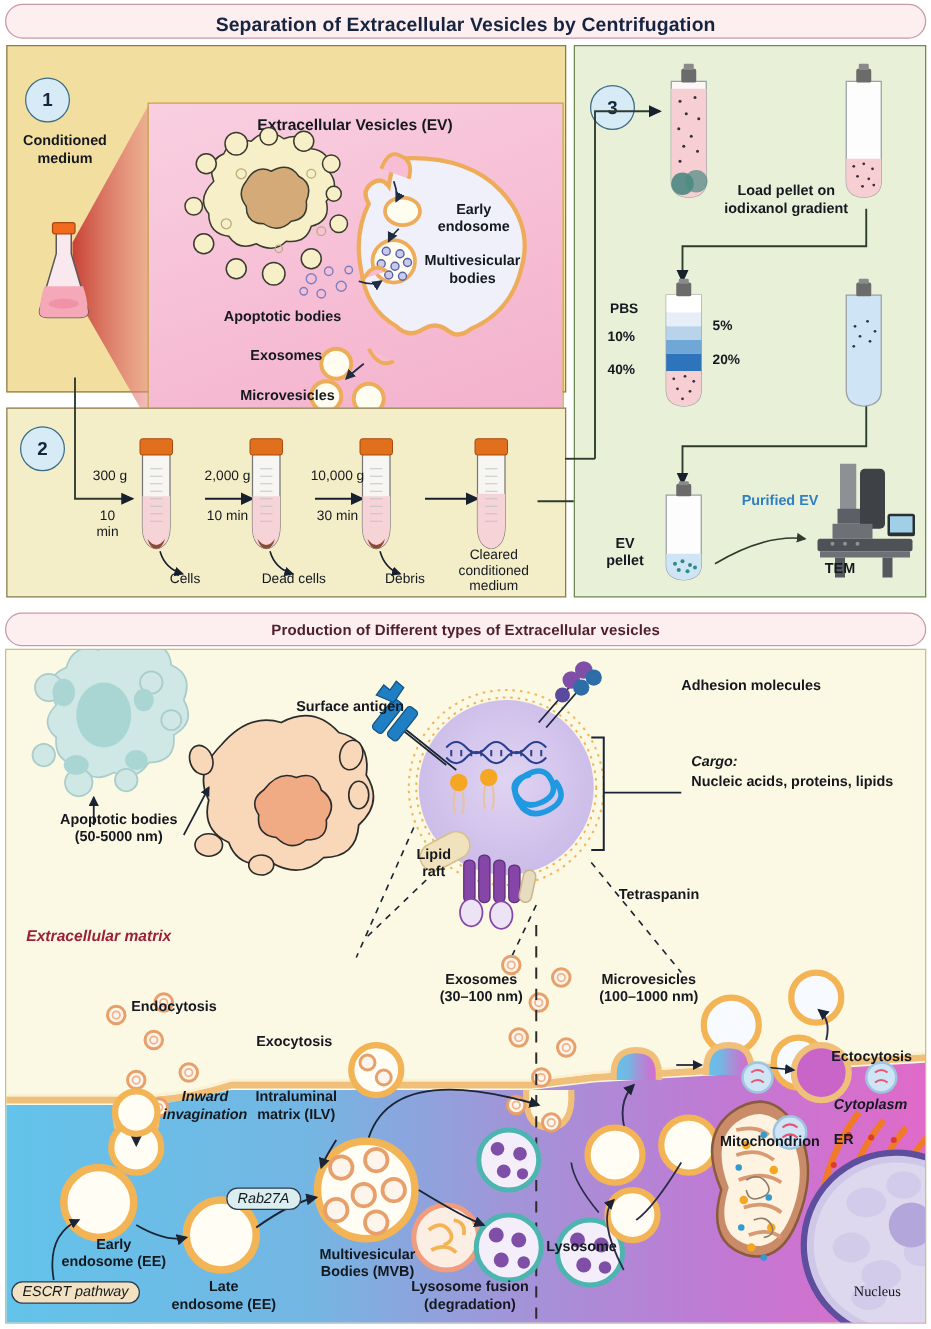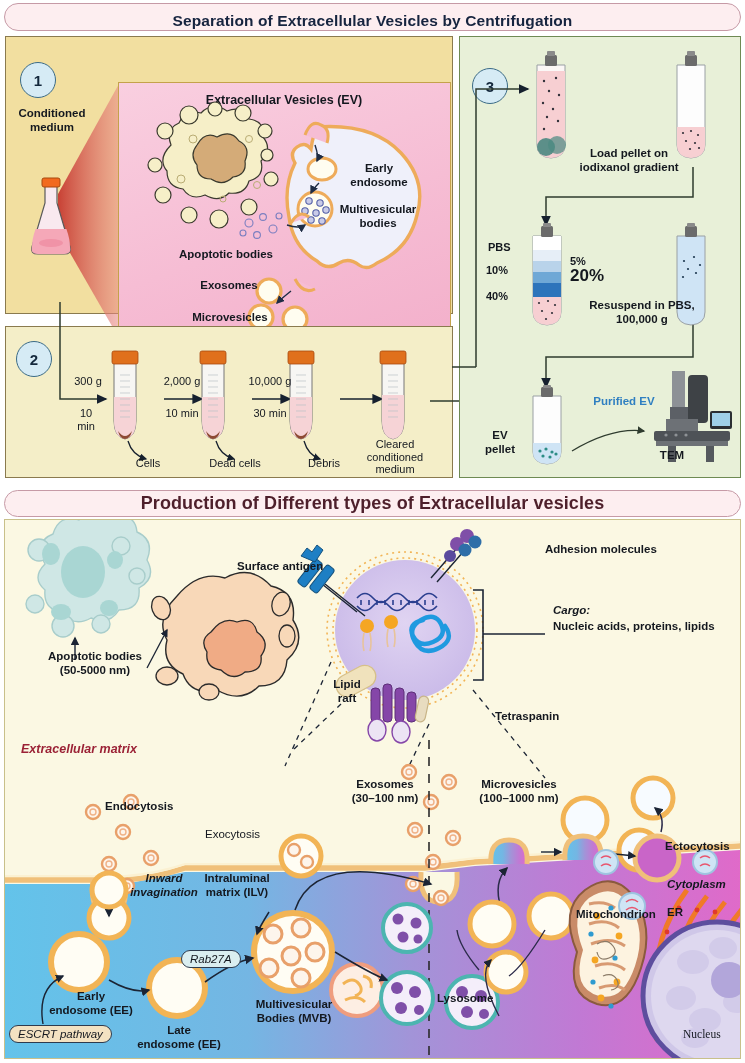--- a/index.html
+++ b/index.html
@@ -8,21 +8,21 @@
   #page{position:relative;width:745px;height:1063px;overflow:hidden;background:#fff;}
 
   
   .banner{position:absolute;left:4px;width:737px;box-sizing:border-box;
           background:#fdeef0;border:1.6px solid #c69aa6;border-radius:18px;
           display:flex;align-items:center;justify-content:center;}
   .banner span{font-weight:bold;color:#16243f;letter-spacing:.1px;}
   #banner-top{top:3px;height:28px;align-items:flex-end;}
   #banner-top span{font-size:15.5px;}
   #banner-mid{top:490px;height:27px;}
-  #banner-mid span{font-size:18px;color:#4e1f2b;}
+  #banner-mid span{font-size:12px;color:#4e1f2b;}
 
   
   .panel{position:absolute;box-sizing:border-box;}
   #panel1{left:5px;top:36px;width:448px;height:278px;background:#f2dfa0;border:1.4px solid #8a7a4e;}
   #panel2{left:5px;top:326px;width:448px;height:152px;background:#f4eec8;border:1.4px solid #8a7a4e;}
   #panel3{left:459px;top:36px;width:282px;height:442px;background:#e8f0d8;border:1.4px solid #6e8a53;}
 
   .step-num{position:absolute;width:34px;height:34px;border-radius:50%;
             background:#d6ebf5;border:1.4px solid #3c6b86;color:#14283c;
             font-size:15px;font-weight:bold;display:flex;align-items:center;justify-content:center;}
@@ -356,38 +356,36 @@
           <circle cx="14" cy="88" r="1.1"></circle>
           <circle cx="24" cy="90" r="1.1"></circle>
           <circle cx="18" cy="96" r="1.1"></circle>
         </g>
       <rect x="13" y="3" width="12" height="11" rx="1.5" fill="#6b6b6b"></rect>
       <rect x="15" y="0" width="8" height="4" rx="1" fill="#8a8a8a"></rect>
     </svg>
     <div class="lbl b left" style="left:28px;top:204px;width:36px;font-size:11px;">PBS</div>
     <div class="lbl b left" style="left:110px;top:218px;width:30px;font-size:11px;">5%</div>
     <div class="lbl b left" style="left:26px;top:227px;width:40px;font-size:11px;">10%</div>
-    <div class="lbl b left" style="left:110px;top:229px;width:34px;font-size:17px;">20%</div>
+    <div class="lbl b left" style="left:110px;top:245px;width:34px;font-size:11px;">20%</div>
     <div class="lbl b left" style="left:26px;top:253px;width:40px;font-size:11px;">40%</div>
 
     <svg class="bottle" style="left:212px;top:186px;" width="38" height="104" viewBox="0 0 38 104">
       <path d="M5 13 h28 v76 q0 12 -14 13 q-14 -1 -14 -13 Z" fill="#cfe4f5" stroke="#9aa0a4" stroke-width="1"></path>
       <g fill="#1f3a52">
           <circle cx="12" cy="38" r="1.1"></circle>
           <circle cx="22" cy="34" r="1.1"></circle>
           <circle cx="28" cy="42" r="1.1"></circle>
           <circle cx="16" cy="46" r="1.1"></circle>
           <circle cx="24" cy="50" r="1.1"></circle>
           <circle cx="11" cy="54" r="1.1"></circle>
         </g>
       <rect x="13" y="3" width="12" height="11" rx="1.5" fill="#6b6b6b"></rect>
       <rect x="15" y="0" width="8" height="4" rx="1" fill="#8a8a8a"></rect>
     </svg>
-    <div class="lbl b" style="left:120px;top:262px;width:124px;">Resuspend in PBS,
-100,000 g</div>
 
     <svg class="bottle" style="left:68px;top:348px;" width="38" height="82" viewBox="0 0 38 82">
       <path d="M5 11 h28 v56 q0 11 -14 12 q-14 -1 -14 -12 Z" fill="#fdfdfd" stroke="#9aa0a4" stroke-width="1"></path>
       <path d="M5 58 h28 v9 q0 11 -14 12 q-14 -1 -14 -12 Z" fill="#cfe4f5"></path>
       <g fill="#2c8c86">
           <circle cx="12" cy="66" r="1.6"></circle>
           <circle cx="18" cy="64" r="1.6"></circle>
           <circle cx="24" cy="67" r="1.6"></circle>
           <circle cx="15" cy="71" r="1.6"></circle>
           <circle cx="22" cy="72" r="1.6"></circle>
@@ -761,38 +759,40 @@
     <div class="btxt" style="left:232px;top:40px;font-weight:bold;">Surface antigen</div>
     <div class="btxt" style="left:540px;top:23px;font-weight:bold;">Adhesion molecules</div>
     <div class="btxt it" style="left:548px;top:84px;font-weight:bold;">Cargo:</div>
     <div class="btxt" style="left:548px;top:100px;font-weight:bold;">Nucleic acids, proteins, lipids</div>
     <div class="btxt c" style="left:318px;top:158px;width:48px;font-weight:bold;">Lipid
 raft</div>
     <div class="btxt" style="left:490px;top:190px;font-weight:bold;">Tetraspanin</div>
 
     <div class="btxt it" style="left:16px;top:222px;font-weight:bold;font-size:12.5px;color:#9b2236;">Extracellular matrix</div>
     <div class="btxt" style="left:100px;top:280px;font-weight:bold;">Endocytosis</div>
-    <div class="btxt" style="left:200px;top:308px;font-weight:normal;">Exocytosis</div>
+    <div class="btxt" style="left:200px;top:308px;font-weight:bold;">Exocytosis</div>
     <div class="btxt c" style="left:325px;top:258px;width:110px;font-weight:bold;">Exosomes
 (30–100 nm)</div>
     <div class="btxt c" style="left:452px;top:258px;width:124px;font-weight:bold;">Microvesicles
 (100–1000 nm)</div>
     <div class="btxt" style="left:660px;top:320px;font-weight:bold;">Ectocytosis</div>
     <div class="btxt it" style="left:662px;top:358px;font-weight:bold;">Cytoplasm</div>
 
     <div class="btxt c it" style="left:120px;top:352px;width:78px;font-weight:bold;">Inward
 invagination</div>
     <div class="btxt c" style="left:182px;top:352px;width:100px;font-weight:bold;">Intraluminal
 matrix (ILV)</div>
     <div class="btxt c" style="left:30px;top:470px;width:112px;font-weight:bold;">Early
 endosome (EE)</div>
     <div class="btxt c" style="left:118px;top:504px;width:112px;font-weight:bold;">Late
 endosome (EE)</div>
     <div class="btxt c" style="left:226px;top:478px;width:126px;font-weight:bold;">Multivesicular
 Bodies (MVB)</div>
+    <div class="btxt c" style="left:310px;top:504px;width:122px;font-weight:bold;">Lysosome fusion
+(degradation)</div>
     <div class="btxt" style="left:432px;top:472px;font-weight:bold;">Lysosome</div>
     <div class="btxt" style="left:530px;top:388px;font-weight:bold;padding-left:41px;">Mitochondrion</div>
     <div class="btxt" style="left:662px;top:386px;font-weight:bold;">ER</div>
     <div class="btxt serif" style="left:678px;top:508px;font-family:'Liberation Serif',serif;text-align:right;">Nucleus</div>
 
     <div class="pill" style="left:4px;top:505px;text-align:center;">ESCRT pathway</div>
     <div class="pill2" style="left:176px;top:430px;">Rab27A</div>
   </div>
 
 </div>

